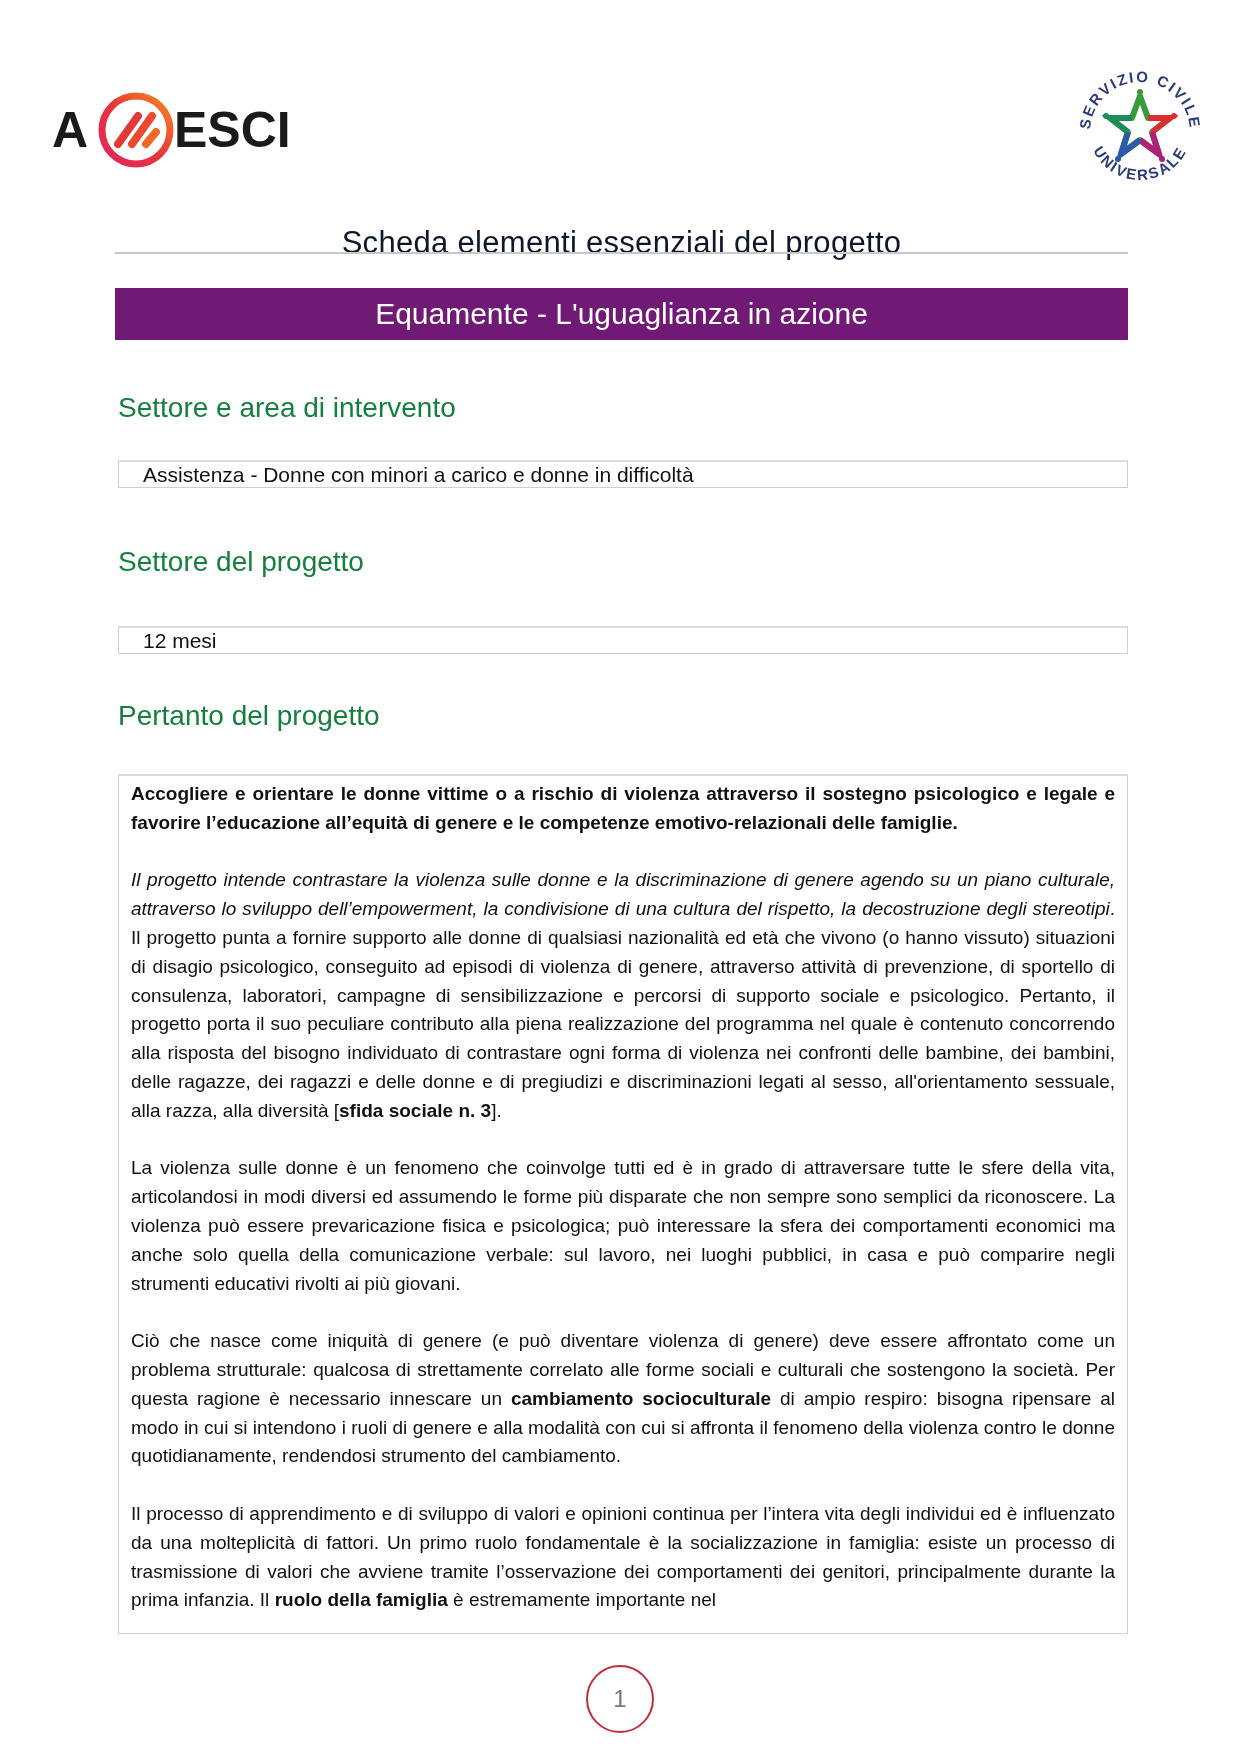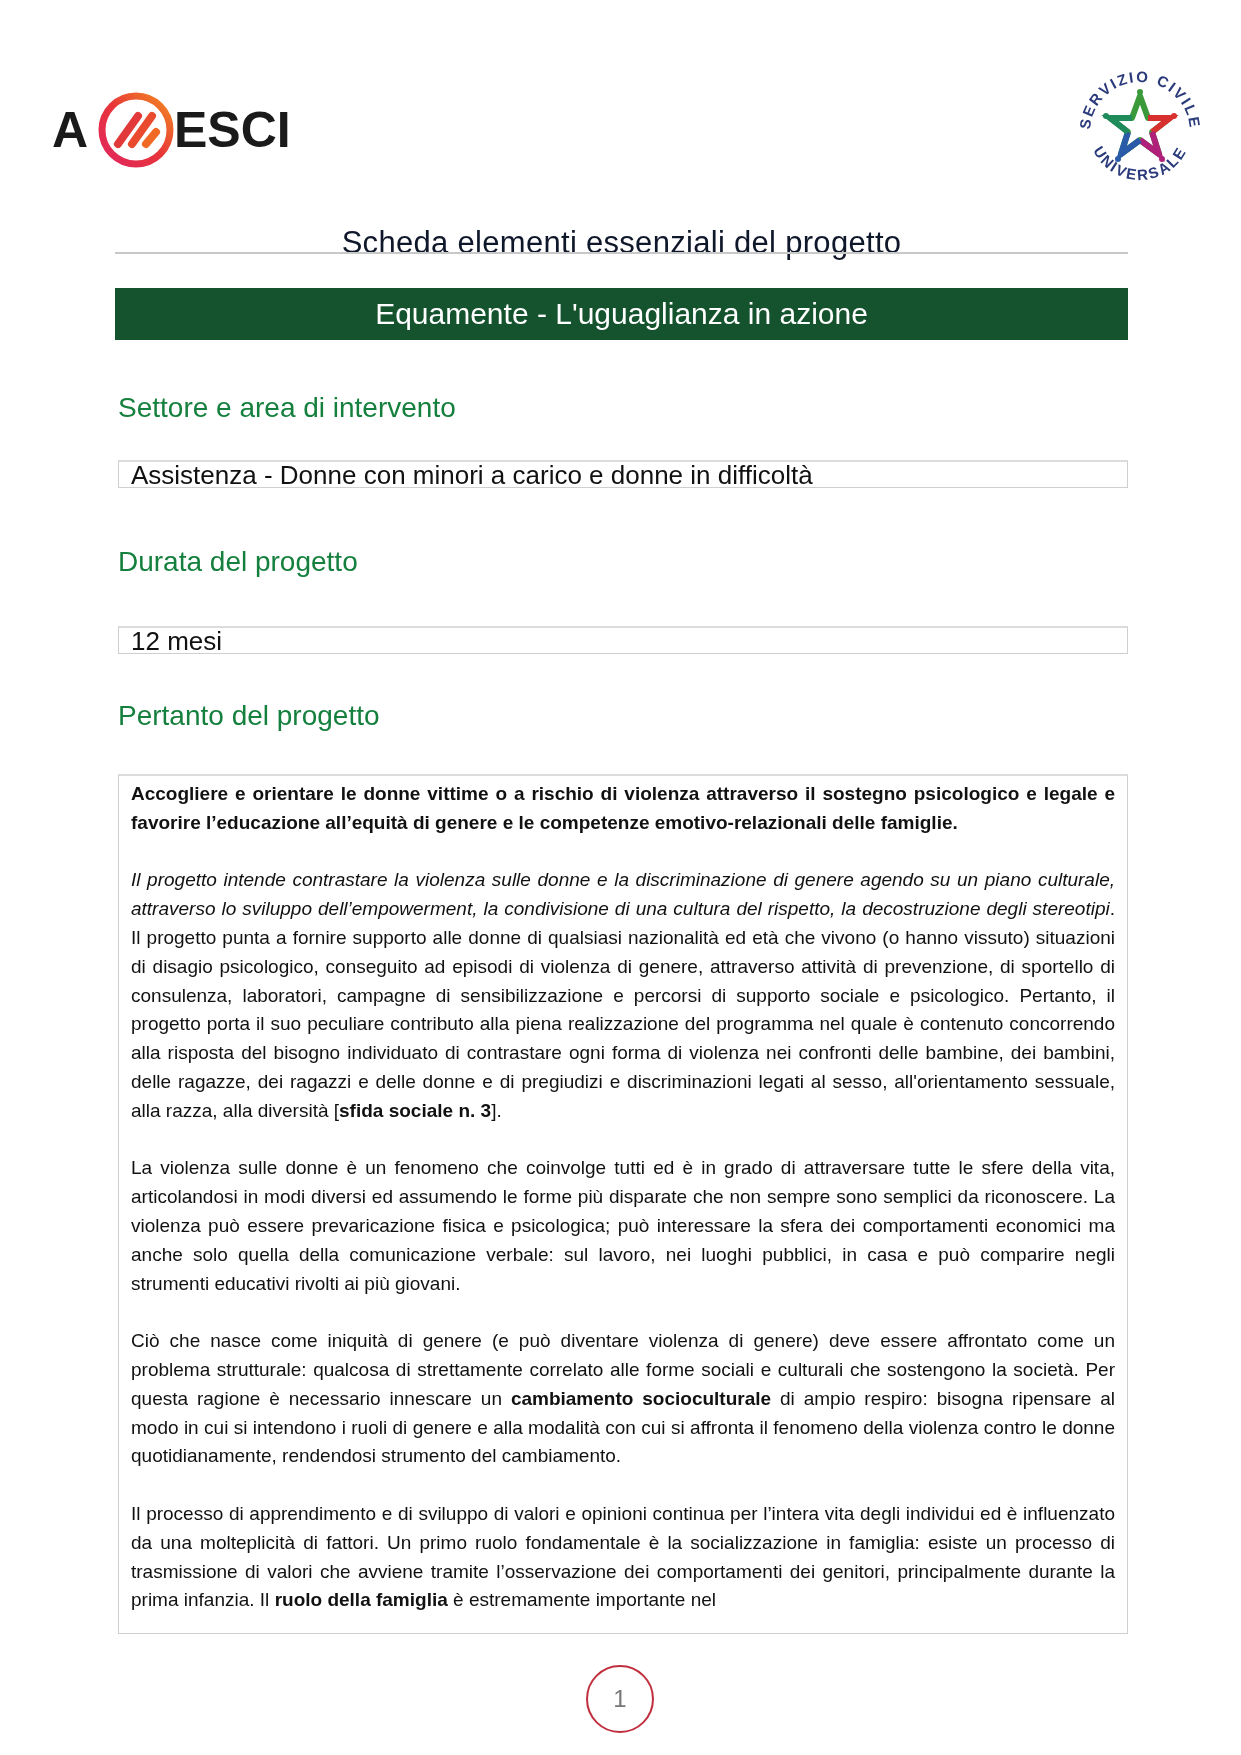--- a/index.html
+++ b/index.html
@@ -4,25 +4,25 @@
   <style>
     html, body { margin: 0; padding: 0; background: #ffffff; }
     body { width: 1241px; height: 1755px; position: relative; overflow: hidden;
       font-family: "Liberation Sans", sans-serif; color: #111; }
     .logo-left { position: absolute; left: 52px; top: 72px; width: 270px; height: 100px; }
     .logo-right { position: absolute; left: 1074px; top: 62px; width: 132px; height: 124px; }
     .doc-title { position: absolute; left: 115px; top: 204px; width: 1013px; text-align: center;
       font-size: 31px; color: #0f172a; letter-spacing: 0.3px; font-weight: normal; }
     .title-rule { position: absolute; left: 115px; top: 252px; width: 1013px; height: 2px; background: #c8c8c8; }
     .banner { position: absolute; left: 115px; top: 288px; width: 1013px; height: 52px;
-      background: #14532d; color: #fff; display: flex; align-items: center; justify-content: center;
+      background: #701a75; color: #fff; display: flex; align-items: center; justify-content: center;
       font-size: 30px; }
     .section-h { position: absolute; left: 118px; font-size: 28px; color: #15803d; font-weight: normal; margin: 0; }
     .field { position: absolute; left: 118px; width: 1010px; height: 28px; border: 1px solid #cfcfcf;
-      border-top: 2px solid #dcdcdc; box-sizing: border-box; padding: 2px 12px; font-size: 26px; line-height: 22px; }
+      border-top: 2px solid #dcdcdc; box-sizing: border-box; padding: 2px 24px; font-size: 21px; line-height: 22px; }
     .textbox { position: absolute; left: 118px; top: 774px; width: 1010px; height: 860px;
       border: 1px solid #cfcfcf; border-top: 2px solid #dcdcdc; box-sizing: border-box;
       padding: 4px 12px 0 12px; font-size: 19px; line-height: 28.8px; text-align: justify; overflow: hidden; }
     .textbox p { margin: 0 0 28.8px 0; }
     .textbox b { font-weight: bold; }
     .page-circle { position: absolute; left: 586px; top: 1665px; width: 68px; height: 68px;
       border: 2px solid #c12f3f; border-radius: 50%; box-sizing: border-box;
       display: flex; align-items: center; justify-content: center; font-size: 24px; color: #777; }
   </style>
 </head>
@@ -80,21 +80,21 @@
 
 <div class="banner">
   <span>Equamente - L'uguaglianza in azione</span>
 </div>
 
 <h2 class="section-h" style="top:392px;">Settore e area di intervento</h2>
 <div class="field" style="top:460px;">
   <span>Assistenza - Donne con minori a carico e donne in difficoltà</span>
 </div>
 
-<h2 class="section-h" style="top:546px;">Durata del progetto</h2>
+<h2 class="section-h" style="top:546px;">Settore del progetto</h2>
 <div class="field" style="top:578px;margin-top:48px;">
   <span>12 mesi</span>
 </div>
 
 <h2 class="section-h" style="top:700px;">Pertanto del progetto</h2>
 <div class="textbox">
   <p><b>Accogliere e orientare le donne vittime o a rischio di violenza attraverso il sostegno psicologico e legale e favorire l’educazione all’equità di genere e le competenze emotivo-relazionali delle famiglie.</b></p>
   <p><i>Il progetto intende contrastare la violenza sulle donne e la discriminazione di genere agendo su un piano culturale, attraverso lo sviluppo dell’empowerment, la condivisione di una cultura del rispetto, la decostruzione degli stereotipi</i><span>. Il progetto punta a fornire supporto alle donne di qualsiasi nazionalità ed età che vivono (o hanno vissuto) situazioni di disagio psicologico, conseguito ad episodi di violenza di genere, attraverso attività di prevenzione, di sportello di consulenza, laboratori, campagne di sensibilizzazione e percorsi di supporto sociale e psicologico. Pertanto, il progetto porta il suo peculiare contributo alla piena realizzazione del programma nel quale è contenuto concorrendo alla risposta del bisogno individuato di contrastare ogni forma di violenza nei confronti delle bambine, dei bambini, delle ragazze, dei ragazzi e delle donne e di pregiudizi e discriminazioni legati al sesso, all'orientamento sessuale, alla razza, alla diversità [</span><b>sfida sociale n. 3</b><span>].</span></p>
   <p>La violenza sulle donne è un fenomeno che coinvolge tutti ed è in grado di attraversare tutte le sfere della vita, articolandosi in modi diversi ed assumendo le forme più disparate che non sempre sono semplici da riconoscere. La violenza può essere prevaricazione fisica e psicologica; può interessare la sfera dei comportamenti economici ma anche solo quella della comunicazione verbale: sul lavoro, nei luoghi pubblici, in casa e può comparire negli strumenti educativi rivolti ai più giovani.</p>
   <p><span>Ciò che nasce come iniquità di genere (e può diventare violenza di genere) deve essere affrontato come un problema strutturale: qualcosa di strettamente correlato alle forme sociali e culturali che sostengono la società. Per questa ragione è necessario innescare un </span><b>cambiamento socioculturale</b><span> di ampio respiro: bisogna ripensare al modo in cui si intendono i ruoli di genere e alla modalità con cui si affronta il fenomeno della violenza contro le donne quotidianamente, rendendosi strumento del cambiamento.</span></p>

